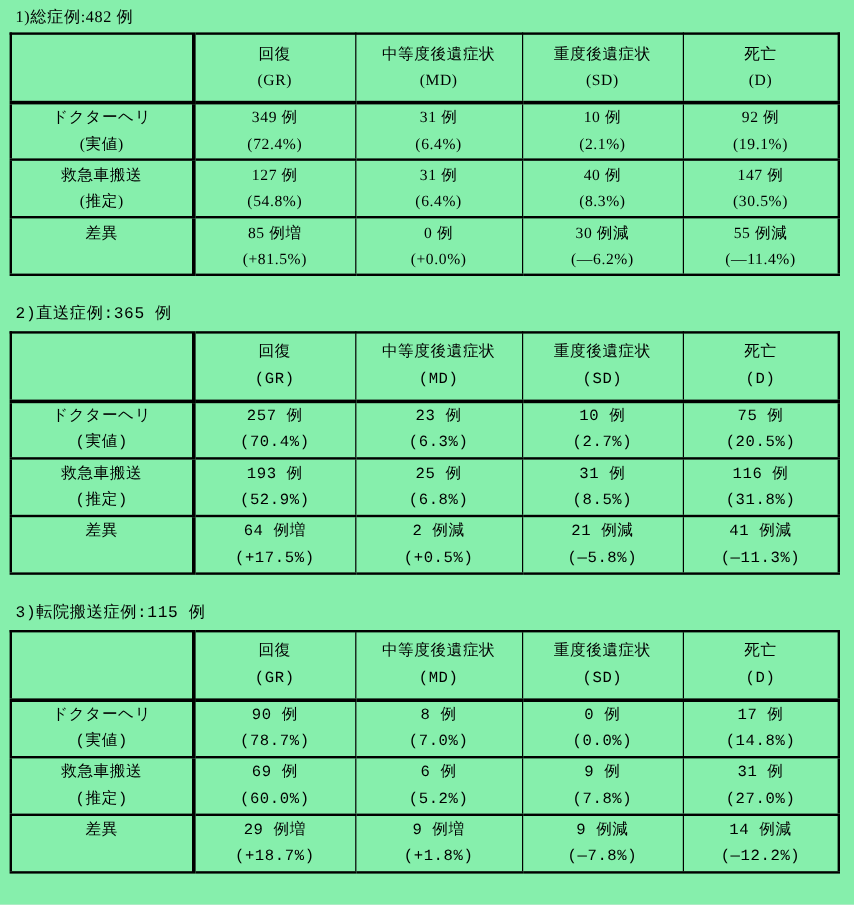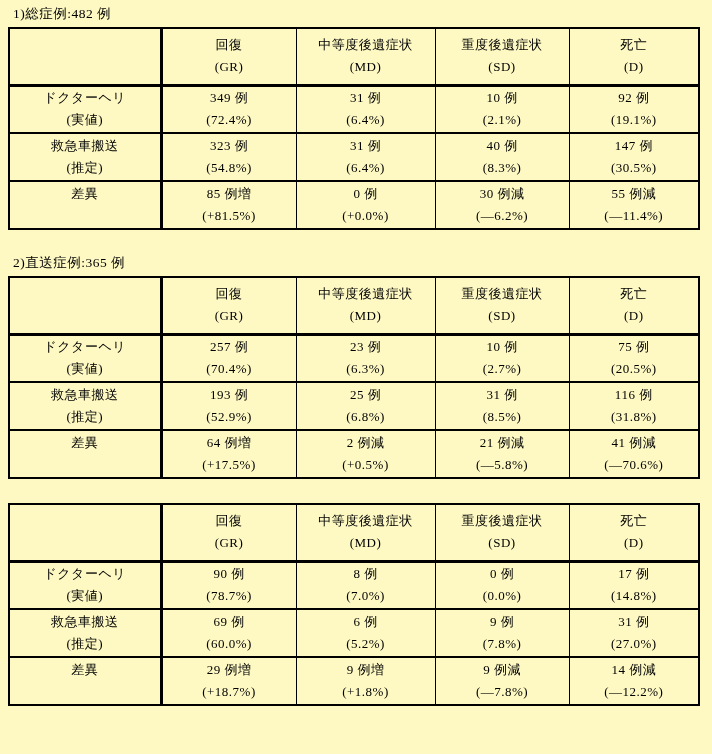--- a/index.html
+++ b/index.html
@@ -1,29 +1,29 @@
 <!DOCTYPE html>
 <html lang="ja"><head>
 <meta charset="utf-8">
 <style>
   html, body { margin: 0; padding: 0; background: #e9e9e9; }
   .page {
     position: relative;
     width: 712px;
     height: 754px;
     margin: 0 auto;
-    background: #fef9c3;
+    background: #86efac;
     color: #000000;
     font-family: "Liberation Serif", "DejaVu Serif", serif;
     box-sizing: border-box;
     padding-top: 5px;
     overflow: hidden;
   }
   .section { margin-left: 8px; width: 690px; }
-  .section + .section { margin-top: 24px; }
+  .section + .section { margin-top: 24px; font-family: Liberation Mono, monospace; }
   .section-title {
     font-size: 13.5px;
     line-height: 17px;
     margin: 0 0 5px 5px;
     letter-spacing: 0.5px;
     white-space: pre;
   }
   table.data-table {
     border-collapse: collapse;
     table-layout: fixed;
@@ -109,21 +109,21 @@
             <div class="cell-line">92 例</div>
             <div class="cell-line">(19.1%)</div>
           </td>
         </tr>
         <tr>
           <td class="label-cell">
             <div class="cell-line">救急車搬送</div>
             <div class="cell-line">(推定)</div>
           </td>
           <td>
-            <div class="cell-line">323 例</div>
+            <div class="cell-line">127 例</div>
             <div class="cell-line">(54.8%)</div>
           </td>
           <td>
             <div class="cell-line">31 例</div>
             <div class="cell-line">(6.4%)</div>
           </td>
           <td>
             <div class="cell-line">40 例</div>
             <div class="cell-line">(8.3%)</div>
           </td>
@@ -246,28 +246,29 @@
           <td>
             <div class="cell-line">2 例減</div>
             <div class="cell-line">(+0.5%)</div>
           </td>
           <td>
             <div class="cell-line">21 例減</div>
             <div class="cell-line">(—5.8%)</div>
           </td>
           <td>
             <div class="cell-line">41 例減</div>
-            <div class="cell-line">(—70.6%)</div>
+            <div class="cell-line">(—11.3%)</div>
           </td>
         </tr>
       </tbody>
     </table>
   </div>
 
   <div class="section">
+    <div class="section-title">3)転院搬送症例:115 例</div>
     <table class="data-table">
       <colgroup>
           <col class="c0">
           <col class="c1">
           <col class="c2">
           <col class="c3">
           <col class="c4">
         </colgroup>
       <thead>
         <tr>

